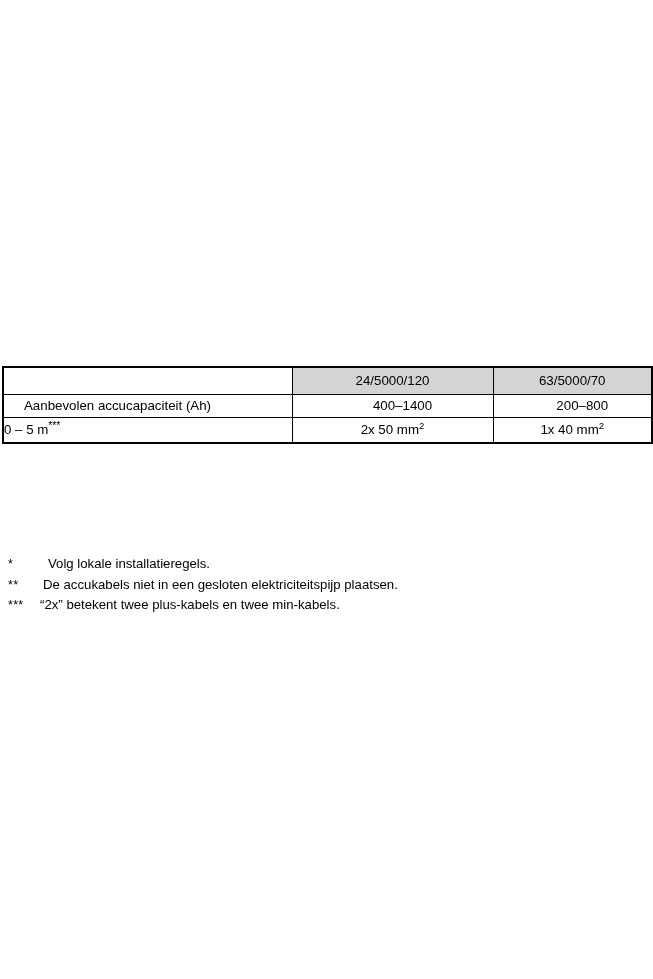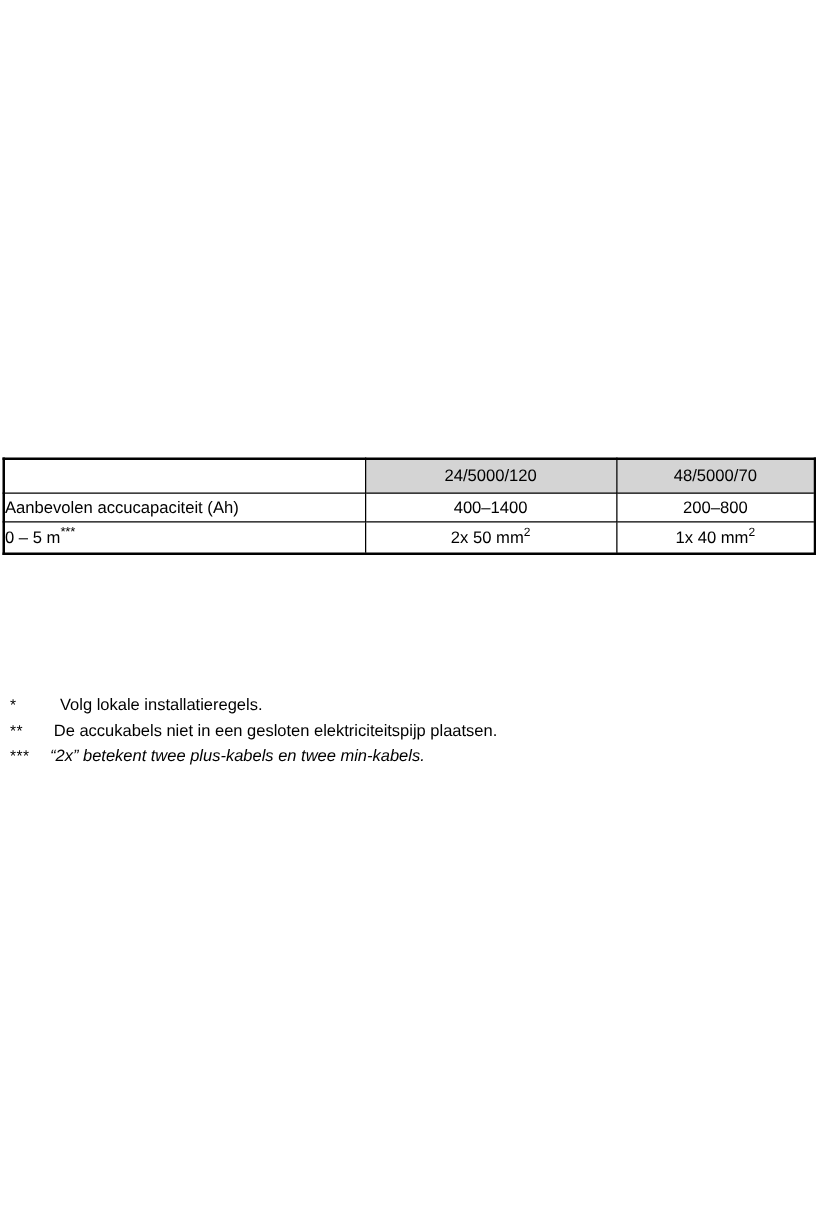--- a/index.html
+++ b/index.html
@@ -69,21 +69,21 @@
     background: #d4d4d4;
     text-align: center;
     height: 22px;
     padding: 2px 4px;
     font-size: 13.3px;
   }
   tr.row-header th.blank-head {
     background: #ffffff;
   }
 
-  tr.row-cap td  { height: 22px; }
+  tr.row-cap td  { height: 22px; padding-left: 20px; }
   tr.row-fuse td { height: 21px; }
   tr.row-cross td { height: 46px; }
   tr.row-cross td.cell-label { vertical-align: middle; }
   tr.row-len td  { height: 24px; }
 
   .b { font-weight: bold; margin-top: 27px; }
 
   sup.sq {
     font-size: 9.2px;
     vertical-align: super;
@@ -129,39 +129,39 @@
     box-sizing: border-box;
     font-size: 12.5px;
     letter-spacing: 0.3px;
   }
   .fn-text {
     flex: 1 1 auto;
     white-space: nowrap;
   }
   .footnote-row.fn-1 .fn-text { padding-left: 8px; }
   .footnote-row.fn-2 .fn-text { padding-left: 3px; }
-  .footnote-row.fn-3 .fn-text { padding-left: 0px; font-style: italic; }
+  .footnote-row.fn-3 .fn-text { padding-left: 0px; }
 </style>
 </head>
 <body>
 
 <div class="page">
 
   <div class="spec-table-wrap">
     <table class="spec-table">
       <colgroup>
         <col class="c-label">
         <col class="c-v1">
         <col class="c-v2">
       </colgroup>
       <thead>
         <tr class="row-header">
           <th class="blank-head"></th>
           <th>24/5000/120</th>
-          <th>48/5000/70</th>
+          <th>63/5000/70</th>
         </tr>
       </thead>
       <tbody>
         <tr class="row-cap">
           <td class="cell-label">Aanbevolen accucapaciteit (Ah)</td>
           <td class="cell-value">400–1400</td>
           <td class="cell-value">200–800</td>
         </tr>
 
 

